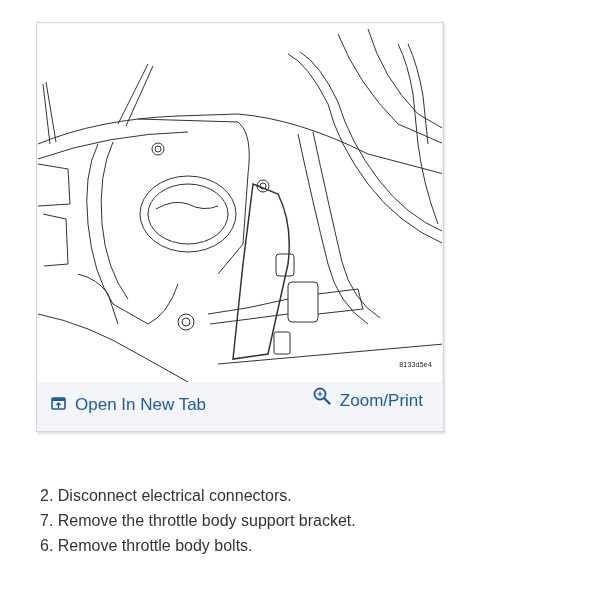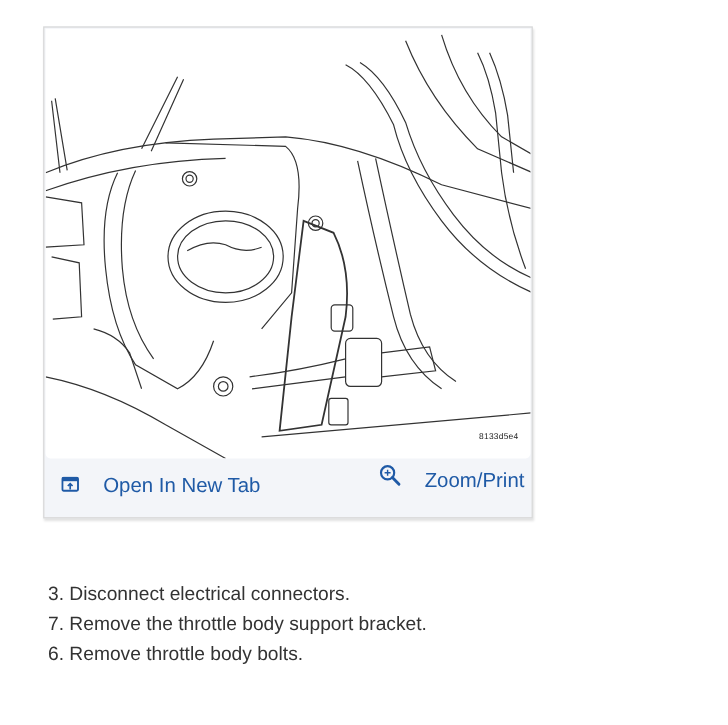--- a/index.html
+++ b/index.html
@@ -8,24 +8,24 @@
     .card { position: absolute; left: 36px; top: 22px; width: 408px; height: 410px;
             border: 1px solid #d6d6d6; box-shadow: 1px 2px 2px rgba(0,0,0,0.12);
             background: #f3f5f9; box-sizing: border-box; }
     .figure { position: absolute; left: 1px; top: 1px; right: 1px; height: 358px;
               background: #ffffff; border-bottom-left-radius: 4px; border-bottom-right-radius: 4px;
               overflow: hidden; }
     .figure svg { display: block; }
     .fig-code { position: absolute; right: 10px; top: 337px; font-size: 7px; color: #222;
                 font-family: "Liberation Sans", sans-serif; letter-spacing: 0.2px; }
     .footer { position: absolute; left: 0; right: 0; top: 360px; height: 48px; }
-    .link { position: absolute; top: 12px; display: flex; align-items: center; gap: 20px;
+    .link { position: absolute; top: 12px; display: flex; align-items: center; gap: 9px;
             color: #1f5aa6; font-size: 17px; text-decoration: none; cursor: pointer; }
     .link.open { left: 14px; }
-    .link.zoom { right: 6px; top: 8px; text-align: center; }
+    .link.zoom { right: 20px; top: 8px; text-align: center; }
     .icon { display: inline-block; }
     .steps { position: absolute; left: 40px; top: 483px; margin: 0; padding: 0; list-style: none; }
     .steps li { font-size: 16px; line-height: 25px; color: #333; }
   </style>
 </head>
 <body>
 
 <div class="card">
   <div class="figure">
     <svg width="406" height="358" viewBox="0 0 406 358" fill="none" stroke="#333" stroke-width="1">
@@ -94,16 +94,16 @@
           <path d="M11 11 L16.5 16.5" stroke="#1f5aa6" stroke-width="2.4" stroke-linecap="round"></path>
           <path d="M7 4.5 V9.5 M4.5 7 H9.5" stroke="#1f5aa6" stroke-width="1.2"></path>
         </svg>
       </span>
       <span>Zoom/Print</span>
     </a>
   </div>
 </div>
 
 <ul class="steps">
-  <li>3. Disconnect electrical connectors.</li>
+  <li>2. Disconnect electrical connectors.</li>
   <li>7. Remove the throttle body support bracket.</li>
   <li>6. Remove throttle body bolts.</li>
 </ul>
 
 </body></html>

